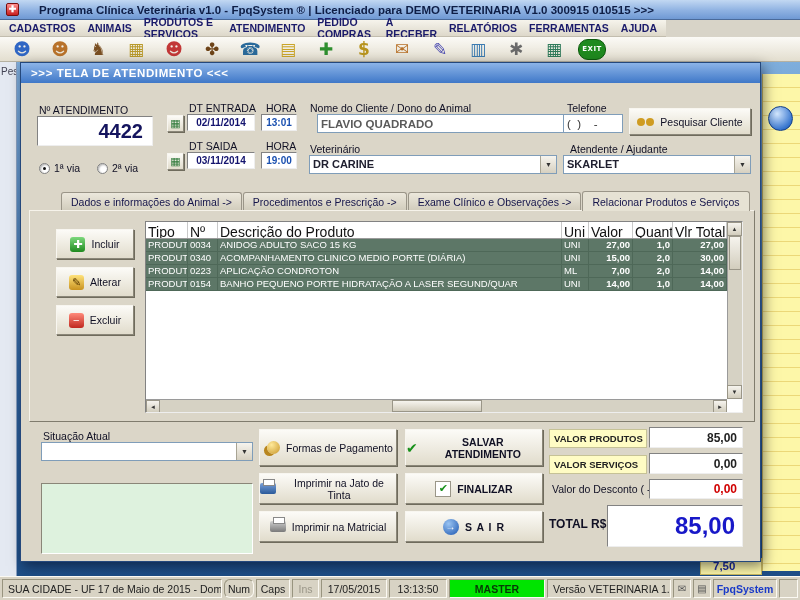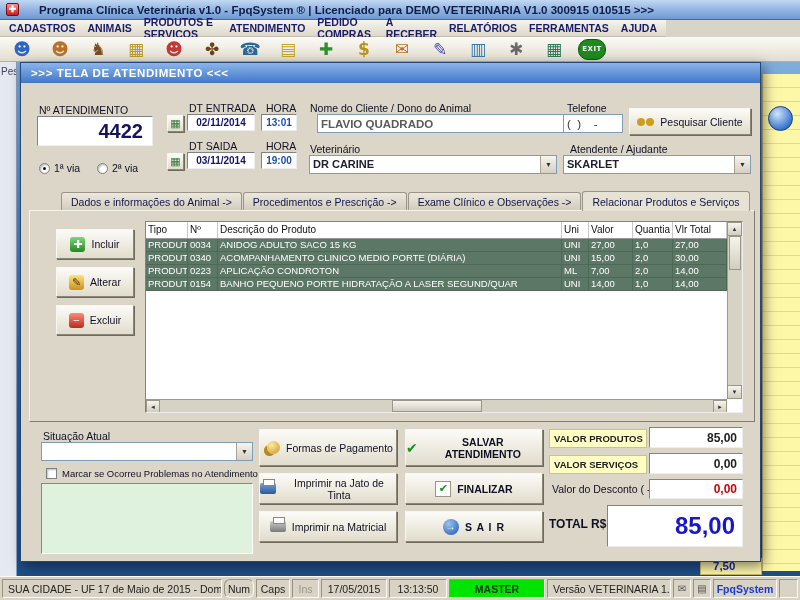--- a/index.html
+++ b/index.html
@@ -109,26 +109,26 @@
   .bt-alt{left:35px;top:204px;width:78px;height:30px;}
   .bt-exc{left:35px;top:242px;width:78px;height:30px;}
   .tile-inc{background:linear-gradient(#7cd87c,#1f8a1f);}
   .tile-alt{background:linear-gradient(#ffe27a,#c8921f);color:#5a3a00;}
   .tile-exc{background:linear-gradient(#ff8a7a,#c0281f);}
 
   
   .grid{position:absolute;left:124px;top:158px;width:598px;height:192px;background:#fff;
     border:1px solid;border-color:#828282 #eee #eee #828282;overflow:hidden;}
   .gridhead{display:flex;height:17px;background:#fff;border-bottom:1px solid #9a9a9a;width:581px;}
-  .gh{font-size:10px;color:#111;padding:2px 2px 0;border-right:1px solid #c9c9c9;overflow:hidden;white-space:nowrap;}
+  .gh{font-size:14px;color:#111;padding:2px 2px 0;border-right:1px solid #c9c9c9;overflow:hidden;white-space:nowrap;}
   .grow{display:flex;height:13px;background:#5d7767;border-bottom:1px solid #4e6858;width:581px;}
   .gc{font-size:9.5px;color:#fff;padding:0 2px;border-right:1px solid #4e6858;white-space:nowrap;
     overflow:hidden;line-height:12px;}
   .c1{width:42px;} .c2{width:30px;} .c3{width:344px;} .c4{width:27px;} .c5{width:44px;} .c6{width:40px;} .c7{width:54px;}
-  .num{}
+  .num{text-align:right;font-weight:bold;}
   .vscroll{position:absolute;right:0;top:0;bottom:13px;width:15px;background:#d6d2c4;border-left:1px solid #9a9a9a;}
   .hscroll{position:absolute;left:0;right:15px;bottom:0;height:13px;background:#d6d2c4;border-top:1px solid #9a9a9a;display:flex;justify-content:space-between;}
   .sarr{width:14px;height:13px;background:linear-gradient(#f6f4ee,#d2cdbd);border:1px solid #9a9688;
     font-size:6px;color:#333;display:flex;align-items:center;justify-content:center;}
   .vscroll .sarr{width:15px;height:14px;}
   .vscroll .up{position:absolute;top:0;left:-1px;} .vscroll .dn{position:absolute;bottom:0;left:-1px;}
   .vthumb{position:absolute;top:14px;left:1px;width:12px;height:34px;background:linear-gradient(#f6f4ee,#d2cdbd);border:1px solid #9a9688;}
   .hthumb{width:90px;height:12px;background:linear-gradient(#f6f4ee,#d2cdbd);border:1px solid #9a9688;margin-top:0;}
 
   
@@ -379,24 +379,20 @@
           <span class="hthumb"></span>
           <span class="sarr">►</span>
         </div>
       </div>
 
       <div class="lab la-sit">Situação Atual</div>
       <div class="sel sel-sit">
         <span class="val"></span>
         <span class="arrow"></span>
       </div>
-      <div class="chk-row">
-        <span class="checkbox"></span>
-        <span>Marcar se Ocorreu Problemas no Atendimento</span>
-      </div>
       <div class="mint"></div>
 
       <button class="b3 bt-formas">
         <span class="icon-coins"></span>
         <span>Formas de Pagamento</span>
       </button>
       <button class="b3 bt-jato">
         <span class="icon-printer"></span>
         <span>Imprimir na Jato de Tinta</span>
       </button>

